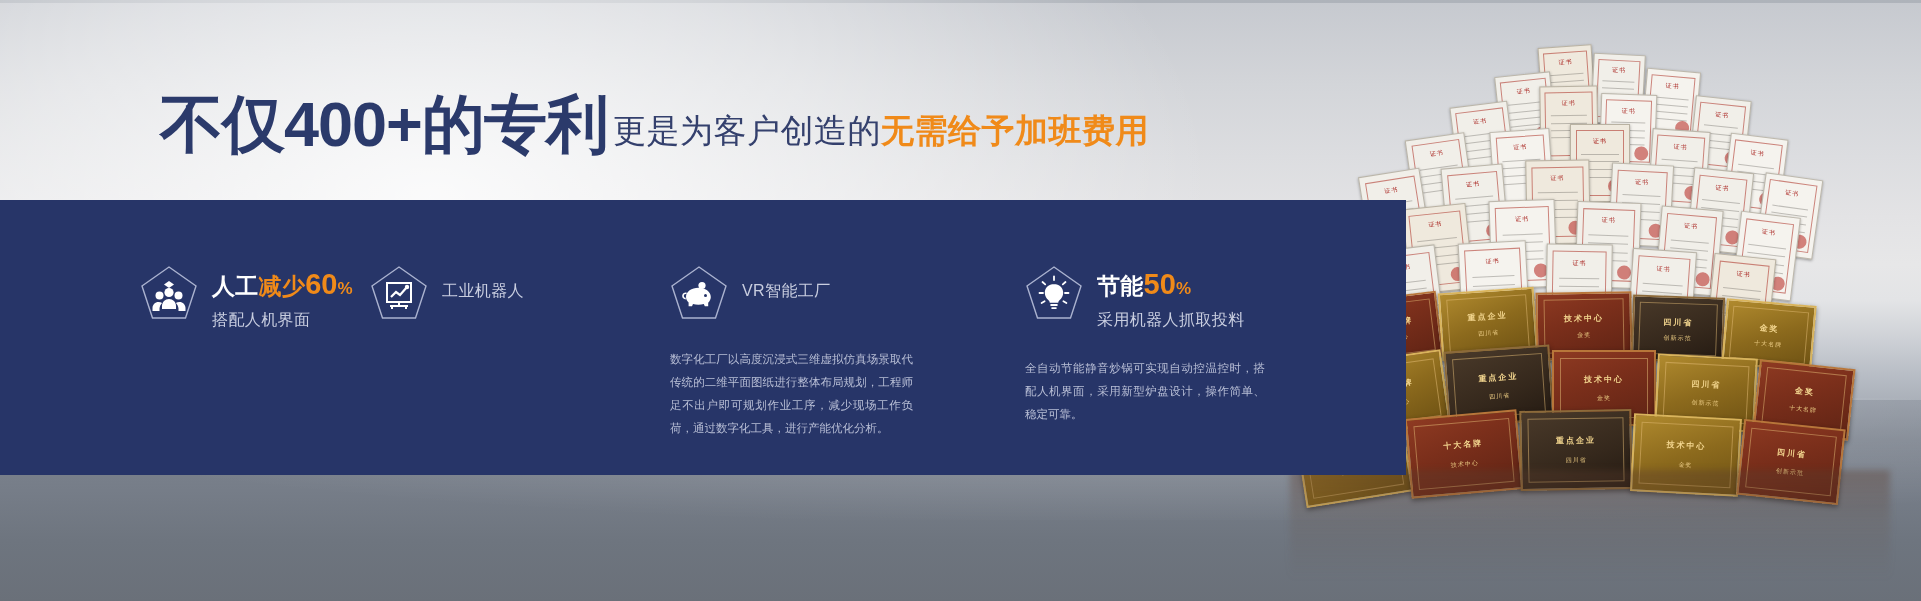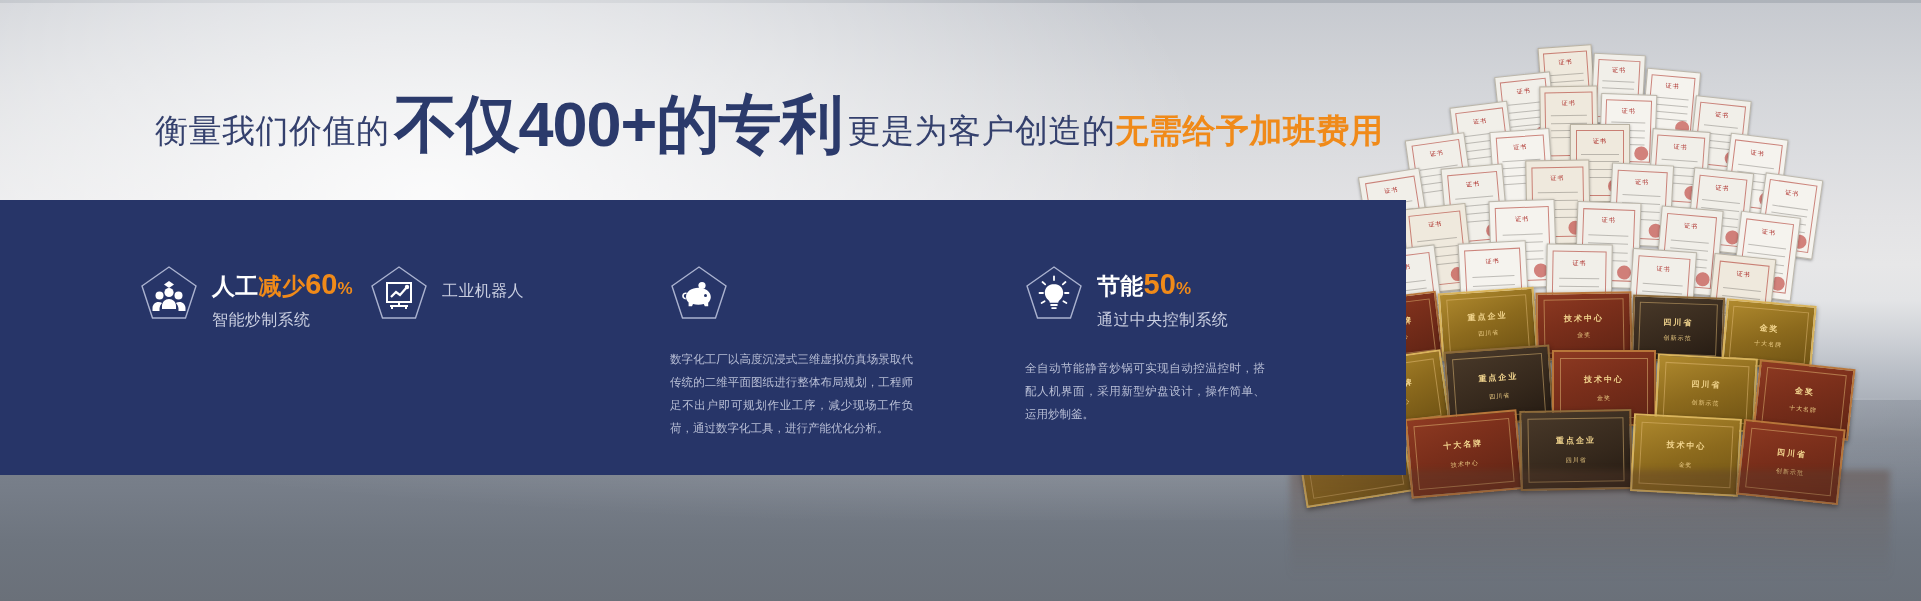--- a/index.html
+++ b/index.html
@@ -525,21 +525,20 @@
       </div>
       <div class="plaque" style="left: 500px; top: 384px; width: 98px; height: 72px; transform: rotate(6deg);">
         <div class="pin"></div>
         <div class="ptxt">四川省</div>
         <div class="ptxt2">创新示范</div>
       </div>
     </div>
   <div id="cert-reflection"></div>
 
   <div id="headline">
-    <span class="h-sm">衡量我们价值的</span>
     <span class="h-big">不仅400+的专利</span>
     <span class="h-sm">更是为客户创造的</span>
     <span class="h-orange">无需给予加班费用</span>
   </div>
 
   <div id="panel">
     <div id="panel-inner">
 
       <div class="feature f1">
         <div class="fhead">
@@ -552,21 +551,21 @@
                 <circle cx="19.5" cy="31.5" r="4"></circle>
                 <circle cx="38.5" cy="31.5" r="4"></circle>
                 <path d="M22 42c0-4 3.1-7 7-7s7 3 7 7v3H22z"></path>
                 <path d="M12.5 44c0-3.4 2.6-6.1 6-6.1 1.4 0 2.6.4 3.6 1.1-1.5 1.5-2.4 3.5-2.6 5.6v2.4h-7z"></path>
                 <path d="M45.5 44c0-3.4-2.6-6.1-6-6.1-1.4 0-2.6.4-3.6 1.1 1.5 1.5 2.4 3.5 2.6 5.6v2.4h7z"></path>
               </g>
             </svg>
           </span>
           <span class="ftext">
             <span class="ftitle"><span>人工</span><span class="accent">减少</span><span class="num">60</span><span class="pct">%</span></span>
-            <span class="fsub" style="display:block">智能炒制系统</span>
+            <span class="fsub" style="display:block">搭配人机界面</span>
           </span>
         </div>
       </div>
 
       <div class="feature f2">
         <div class="fhead">
           <span class="pent">
             <svg viewBox="0 0 58 58">
               <polygon points="29,3 56,22 45.5,54 12.5,54 2,22" fill="none" stroke="#aab2cf" stroke-width="1.4"></polygon>
               <g fill="none" stroke="#ffffff" stroke-width="2">
@@ -593,20 +592,21 @@
               <polygon points="29,3 56,22 45.5,54 12.5,54 2,22" fill="none" stroke="#aab2cf" stroke-width="1.4"></polygon>
               <g fill="#ffffff">
                 <circle cx="32" cy="21.5" r="3.6"></circle>
                 <path d="M16 33c0-5.3 5.6-9.2 12.4-9.2 6.8 0 12.4 3.9 12.4 9.2 0 2.2-1 4.2-2.6 5.7v3.6h-3.4l-1-2.3c-1.6.5-3.4.8-5.4.8s-3.8-.3-5.4-.8l-1 2.3h-3.4v-3.8c-1.6-1.4-2.6-3.4-2.6-5.5z"></path>
                 <path d="M16.6 29.4c-1.8-.6-3.4.5-3.6 2.3-.1 1.7 1.1 2.9 2.7 2.9" fill="none" stroke="#ffffff" stroke-width="1.6"></path>
                 <circle cx="35.5" cy="31.5" r="1.5" fill="#273568"></circle>
               </g>
             </svg>
           </span>
           <span class="ftext">
+            <span class="fsub" style="display:block">VR智能工厂</span>
           </span>
         </div>
         <div class="fbody">数字化工厂以高度沉浸式三维虚拟仿真场景取代传统的二维平面图纸进行整体布局规划，工程师足不出户即可规划作业工序，减少现场工作负荷，通过数字化工具，进行产能优化分析。</div>
       </div>
 
       <div class="feature f4">
         <div class="fhead">
           <span class="pent">
             <svg viewBox="0 0 58 58">
               <polygon points="29,3 56,22 45.5,54 12.5,54 2,22" fill="none" stroke="#aab2cf" stroke-width="1.4"></polygon>
@@ -621,22 +621,22 @@
                 <line x1="40.5" y1="18" x2="37.8" y2="20.4"></line>
                 <line x1="14.5" y1="29" x2="18" y2="29"></line>
                 <line x1="43.5" y1="29" x2="40" y2="29"></line>
                 <line x1="16.6" y1="39" x2="19.6" y2="37.2"></line>
                 <line x1="41.4" y1="39" x2="38.4" y2="37.2"></line>
               </g>
             </svg>
           </span>
           <span class="ftext">
             <span class="ftitle"><span>节能</span><span class="accent"></span><span class="num">50</span><span class="pct">%</span></span>
-            <span class="fsub" style="display:block">通过中央控制系统</span>
+            <span class="fsub" style="display:block">采用机器人抓取投料</span>
           </span>
         </div>
-        <div class="fbody">全自动节能静音炒锅可实现自动控温控时，搭配人机界面，采用新型炉盘设计，操作简单、运用炒制釜。</div>
+        <div class="fbody">全自动节能静音炒锅可实现自动控温控时，搭配人机界面，采用新型炉盘设计，操作简单、稳定可靠。</div>
       </div>
 
     </div>
   </div>
 
 </div>
 
 </body></html>

